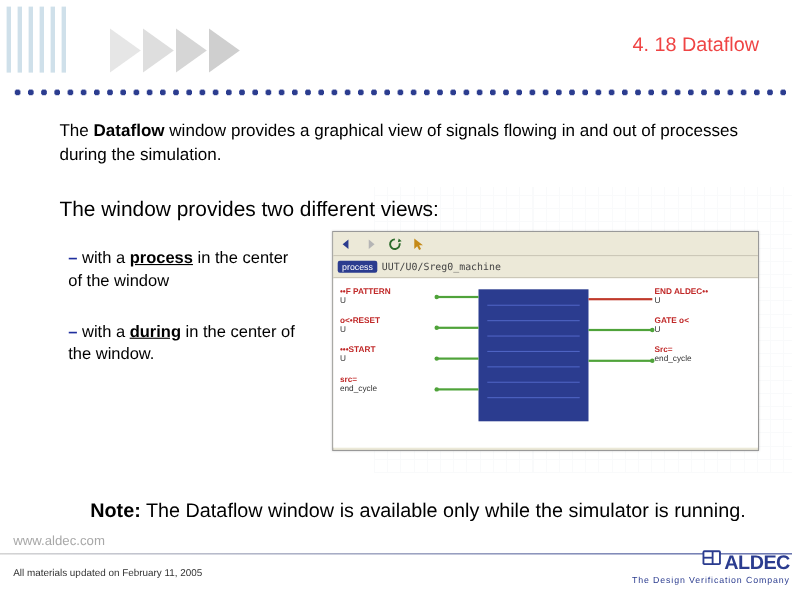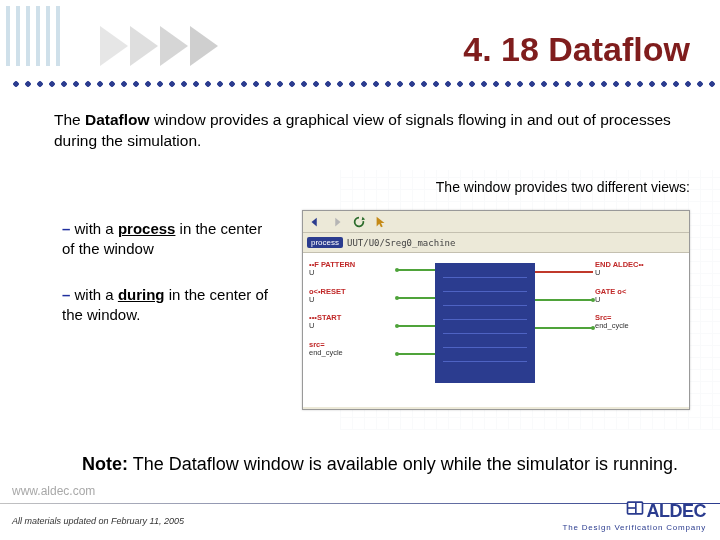--- a/index.html
+++ b/index.html
@@ -33,36 +33,36 @@
   .bars span:nth-child(6){left:54px;}
   .grid-bg {
     position:absolute; right:0; top:170px; width:380px; height:260px;
     background-image:
       repeating-linear-gradient(0deg,#eef2f4,#eef2f4 1px,transparent 1px,transparent 12px),
       repeating-linear-gradient(90deg,#eef2f4,#eef2f4 1px,transparent 1px,transparent 12px);
     opacity:0.35; z-index:0;
   }
   .title {
     position: absolute; top: 30px; right: 30px;
-    font-size: 34px; font-weight: bold; color: #7f1d1d;
+    font-size: 18px; font-weight: normal; color: #ef4444;
     z-index:2;
   }
   .dotrule {
     position: absolute; top: 78px; left: 10px; right: 0;
     height: 12px; z-index:2;
     background-image: radial-gradient(circle, #2b3c8f 2.5px, transparent 3px);
     background-size: 12px 12px;
     background-repeat: repeat-x;
   }
   .main {
     position: absolute; top: 110px; left: 54px; right: 30px; z-index:2;
     font-size: 15.5px; color: #000; line-height: 1.35;
   }
   .intro { margin-bottom: 26px; }
-  .views-line { margin-bottom: 22px; font-size:14px;text-align:right;}
+  .views-line { margin-bottom: 22px; font-size:19px;}
   .bullets { margin-left: 8px; }
   .bullet { font-size: 15px; margin-bottom: 26px; max-width: 210px; }
   .bullet .dash { color:#1f2f9e; font-weight:bold; }
   .win {
     position:absolute; top:210px; left:302px; width:388px; height:200px;
     background:#ece9d8; border:1px solid #999; z-index:3;
     box-shadow:0 0 2px rgba(0,0,0,.2);
   }
   .win-tb { height:22px; background:#ece9d8; border-bottom:1px solid #c4c0b0;
     display:flex; align-items:center; padding:0 4px; gap:6px;}
@@ -91,24 +91,24 @@
   .note {
     position:absolute; top:452px; left:82px; right:40px;
     font-size:18px; line-height:1.35; z-index:2;
   }
   .footer-url {
     position:absolute; left:12px; bottom:42px; font-size:12px; color:#a8a8a8; z-index:2;text-align:center;
   }
   .footer-line { position:absolute; left:0; right:0; bottom:36px; height:1px;
     background:linear-gradient(90deg,#c2c2c2,#2b3c8f); z-index:2;}
   .footer-update {
-    position:absolute; left:12px; bottom:14px; font-size:9px; font-style:italic; color:#333; z-index:2;
+    position:absolute; left:12px; bottom:14px; font-size:9px; color:#333; z-index:2;
   }
   .footer-brand {
-    position:absolute; right:14px; bottom:8px; z-index:2; text-align:left;
+    position:absolute; right:2px; bottom:8px; z-index:2; text-align:left;
   }
   .brand-logo { display:flex; align-items:flex-end; gap:2px; justify-content:flex-end;}
   .brand-icon svg{width:20px;height:20px;}
   .brand-text { font-size:18px; font-weight:bold; color:#2b3c8f; letter-spacing:-0.5px;}
   .brand-tag { font-size:8px; color:#2b3c8f; letter-spacing:0.8px; margin-top:1px;}
 </style>
 </head>
 <body>
 
 <div class="bg-shapes">

